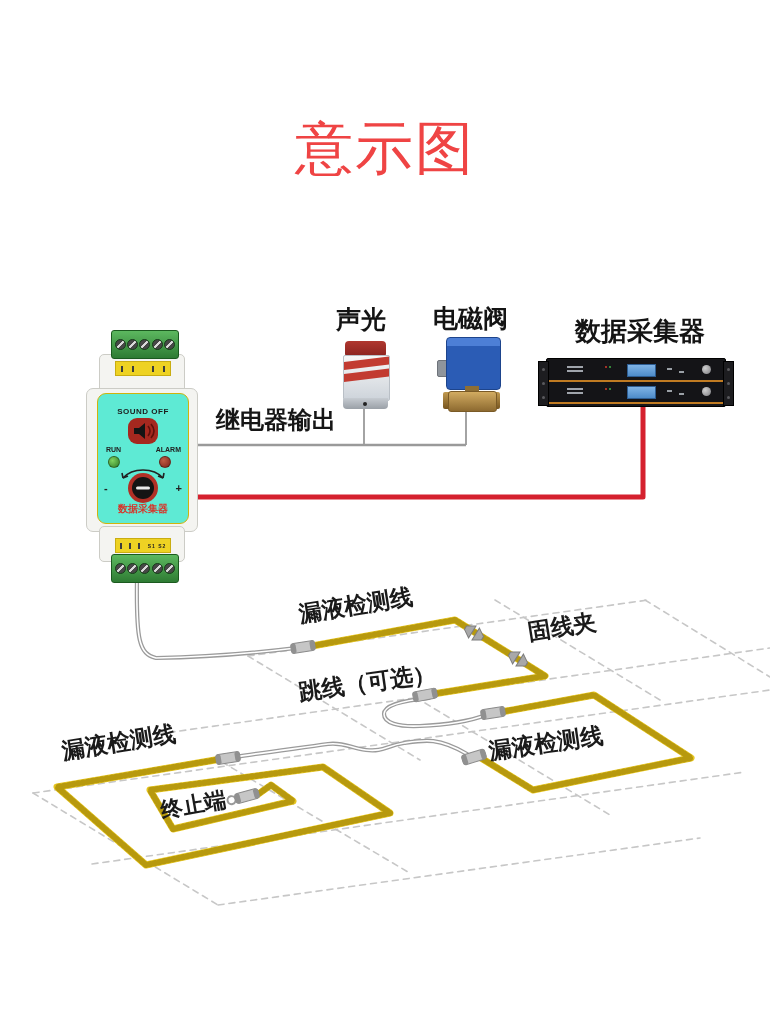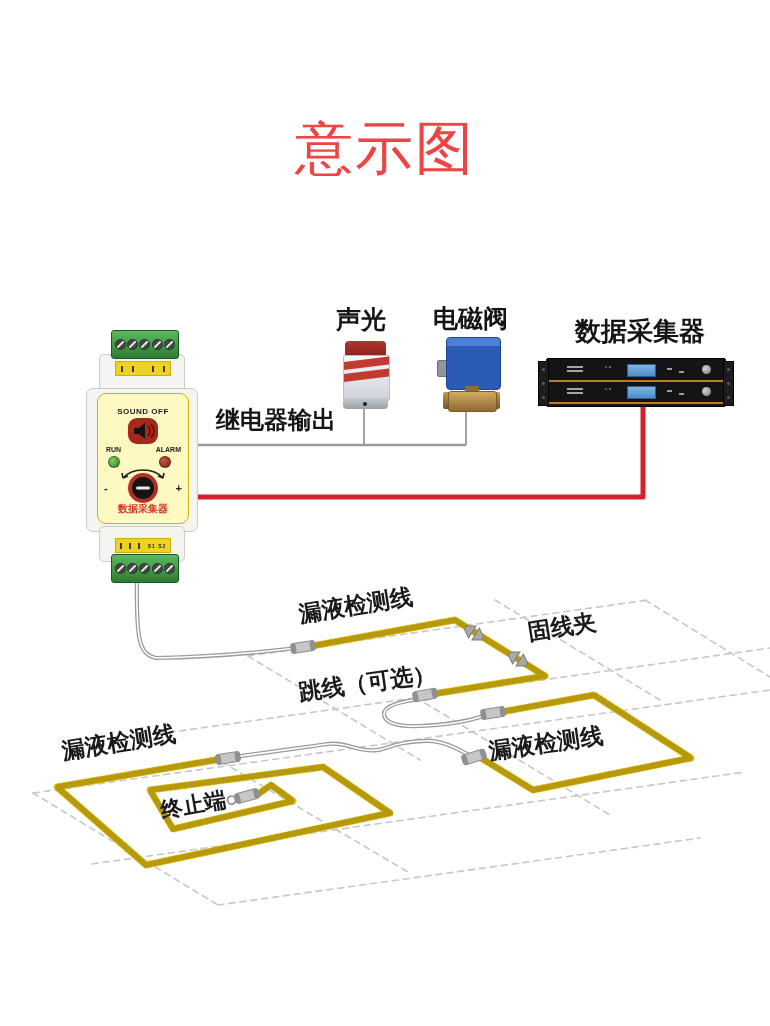--- a/index.html
+++ b/index.html
@@ -18,21 +18,21 @@
   
   #controller{left:85px;top:328px;width:112px;height:258px;}
   .term{position:absolute;background:linear-gradient(#5cb85f,#2e7b33);border:1px solid #1b5a1f;border-radius:3px;
         display:flex;align-items:center;justify-content:space-around;padding:0 2px;}
   .screw{width:9px;height:9px;border-radius:50%;border:1px solid #163f19;
      background:linear-gradient(135deg,rgba(0,0,0,0) 40%,#d9d9d9 40% 58%,rgba(0,0,0,0) 58%),#474747;}
   .ystrip{position:absolute;background:#eed223;border:1px solid #c9ad12;display:flex;align-items:center;justify-content:space-around;}
   .tmark{width:2px;height:6px;background:#3c3c3c;}
   .s1s2{font-size:5px;font-weight:700;color:#222;letter-spacing:1px;}
   .housing{position:absolute;background:#f4f4f1;border:1px solid #ccccc6;}
-  #ctl-panel{position:absolute;left:12px;top:65px;width:90px;height:129px;background:#fef9c3;border:1px solid #d0b30c;border-radius:9px;}
+  #ctl-panel{position:absolute;left:12px;top:65px;width:90px;height:129px;background:#5eead4;border:1px solid #d0b30c;border-radius:9px;}
   #ctl-soundoff{position:absolute;left:0;top:13px;width:100%;text-align:center;font-size:8px;font-weight:700;color:#1c1c1c;letter-spacing:.5px;}
   #ctl-run{position:absolute;left:8px;top:52px;font-size:7px;font-weight:700;color:#222;}
   #ctl-alarm{position:absolute;right:7px;top:52px;font-size:7px;font-weight:700;color:#222;}
   .led{position:absolute;width:10px;height:10px;border-radius:50%;border:1px solid rgba(0,0,0,.35);}
   #led-run{left:10px;top:62px;background:radial-gradient(circle at 35% 35%,#7fd35f,#2e7d26);}
   #led-alarm{left:61px;top:62px;background:radial-gradient(circle at 35% 35%,#c05b43,#7d241a);}
   #ctl-name{position:absolute;left:0;top:108px;width:100%;text-align:center;font-size:10px;font-weight:700;color:#d6352a;}
   #knob-minus{position:absolute;left:6px;top:88px;font-size:11px;font-weight:700;color:#222;}
   #knob-plus{position:absolute;right:6px;top:88px;font-size:11px;font-weight:700;color:#222;}
 

